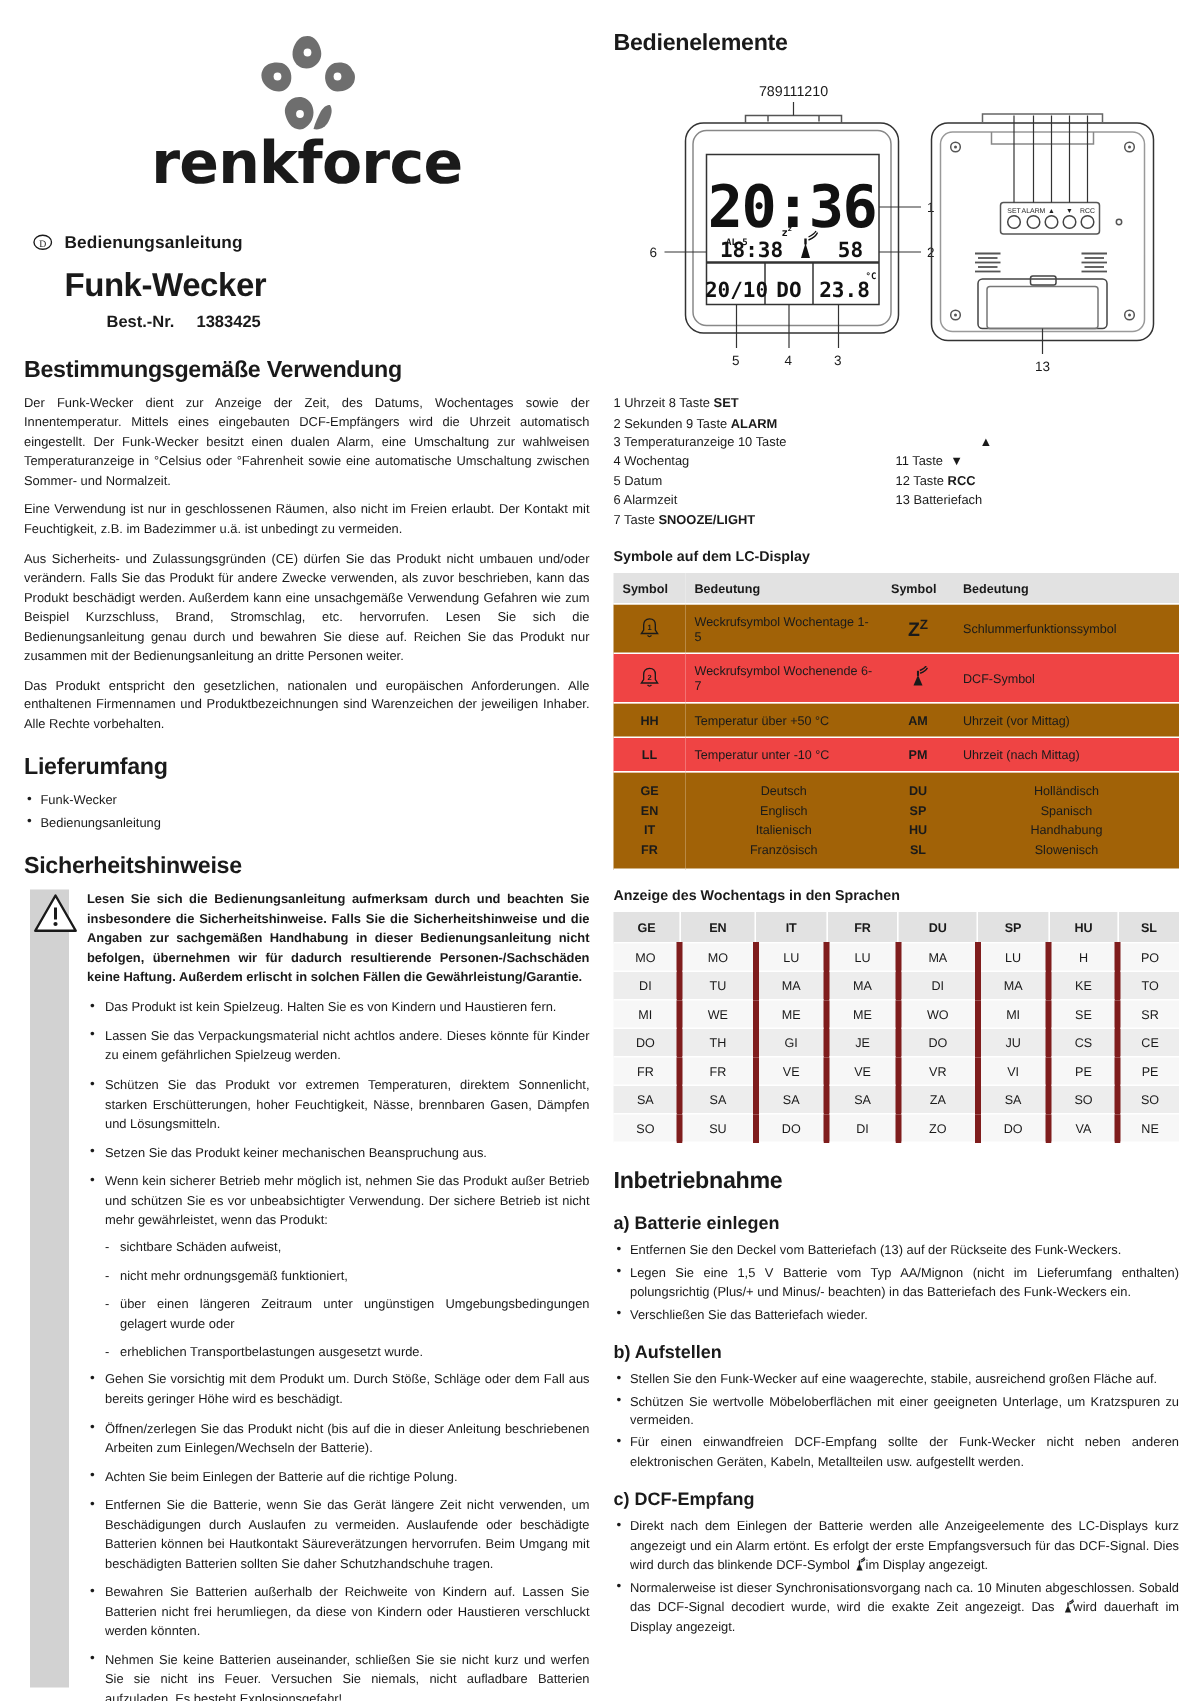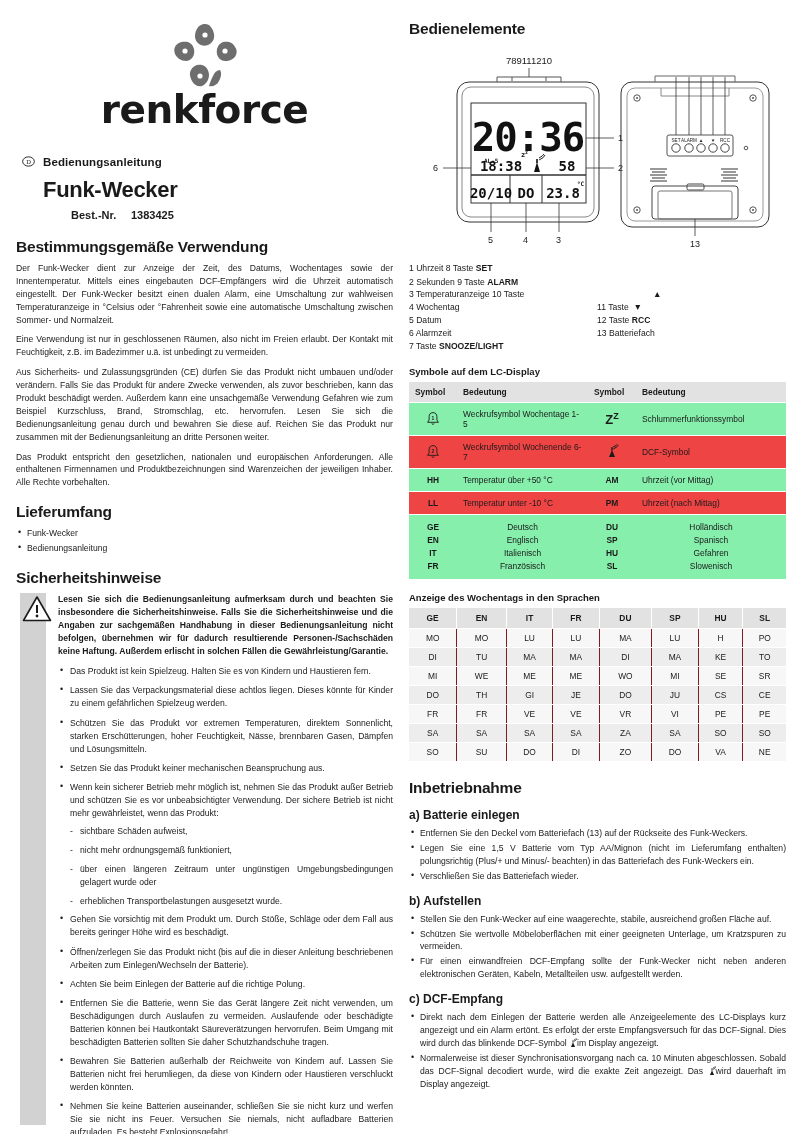--- a/index.html
+++ b/index.html
@@ -97,35 +97,35 @@
   table.sym td, table.sym th { font-size: 8.4px; }
   table.sym th {
     background: #e2e2e2; font-weight: bold; text-align: left;
     padding: 5px 6px; border-bottom: 1px solid #ffffff;
   }
   table.sym td {
     padding: 6px 6px; vertical-align: middle;
     border-bottom: 1px solid #ffffff;
   }
   table.sym tr.alt td { background: #ef4444; }
-  table.sym tr.reg td { background: #86efac; }
+  table.sym tr.reg td { background: #a16207; }
   td.symcell { width: 48px; text-align: center; font-weight: bold; }
   .lang-stack { line-height: 1.55; }
   .lang-stack b { display: block; font-weight: bold; }
   .lang-names span { display: block; line-height: 1.55; text-align: center; }
 
   table.days { margin-top: 2px; }
   table.days th {
     background: #e2e2e2; font-size: 8.4px; font-weight: bold;
     text-align: center; padding: 5px 0; border-right: 1px solid #fff;
     border-bottom: 1px solid #fff;
   }
   table.days td {
     font-size: 8.4px; text-align: center; padding: 4px 0;
-    border-right: 1px solid #7f1d1d; border-bottom: 1px solid #fff;
+    border-right: 4px solid #7f1d1d; border-bottom: 1px solid #fff;
     background: #f7f7f7;
   }
   table.days tr.alt td { background: #ededed; }
   table.days th:last-child, table.days td:last-child { border-right: none; }
 
   .inline-icon { display:inline-block; vertical-align:-2px; width:8px; height:10px; }
 </style>
 </head>
 <body>
 
@@ -186,21 +186,21 @@
       <svg class="warn-tri" viewBox="0 0 30 27">
         <path d="M15 2 L28.5 25.5 L1.5 25.5 Z" fill="#ffffff" stroke="#1a1a1a" stroke-width="1.6" stroke-linejoin="round"></path>
         <rect x="14" y="10" width="2" height="8" fill="#1a1a1a"></rect>
         <circle cx="15" cy="21" r="1.4" fill="#1a1a1a"></circle>
       </svg>
 
       <div class="safety-body">
         <div class="safety-lead">Lesen Sie sich die Bedienungsanleitung aufmerksam durch und beachten Sie insbesondere die Sicherheitshinweise. Falls Sie die Sicherheitshinweise und die Angaben zur sachgemäßen Handhabung in dieser Bedienungsanleitung nicht befolgen, übernehmen wir für dadurch resultierende Personen-/Sachschäden keine Haftung. Außerdem erlischt in solchen Fällen die Gewährleistung/Garantie.</div>
         <ul class="safety-list">
           <li>Das Produkt ist kein Spielzeug. Halten Sie es von Kindern und Haustieren fern.</li>
-          <li>Lassen Sie das Verpackungsmaterial diese achtlos liegen. Dieses könnte für Kinder zu einem gefährlichen Spielzeug werden.</li>
+          <li>Lassen Sie das Verpackungsmaterial nicht achtlos andere. Dieses könnte für Kinder zu einem gefährlichen Spielzeug werden.</li>
           <li>Schützen Sie das Produkt vor extremen Temperaturen, direktem Sonnenlicht, starken Erschütterungen, hoher Feuchtigkeit, Nässe, brennbaren Gasen, Dämpfen und Lösungsmitteln.</li>
           <li>Setzen Sie das Produkt keiner mechanischen Beanspruchung aus.</li>
           <li>
             <span>Wenn kein sicherer Betrieb mehr möglich ist, nehmen Sie das Produkt außer Betrieb und schützen Sie es vor unbeabsichtigter Verwendung. Der sichere Betrieb ist nicht mehr gewährleistet, wenn das Produkt:</span>
             <ul class="dash-list">
               <li>sichtbare Schäden aufweist,</li>
               <li>nicht mehr ordnungsgemäß funktioniert,</li>
               <li>über einen längeren Zeitraum unter ungünstigen Umgebungsbedingungen gelagert wurde oder</li>
               <li>erheblichen Transportbelastungen ausgesetzt wurde.</li>
             </ul>
@@ -427,21 +427,21 @@
             <div class="lang-stack">
               <b>DU</b>
               <b>SP</b>
               <b>HU</b>
               <b>SL</b>
             </div>
           </td>
           <td class="lang-names">
             <span>Holländisch</span>
             <span>Spanisch</span>
-            <span>Gefahren</span>
+            <span>Handhabung</span>
             <span>Slowenisch</span>
           </td>
         </tr>
       </tbody>
     </table>
 
     <h4 class="tbl-cap">Anzeige des Wochentags in den Sprachen</h4>
     <table class="days">
       <thead>
         <tr>

